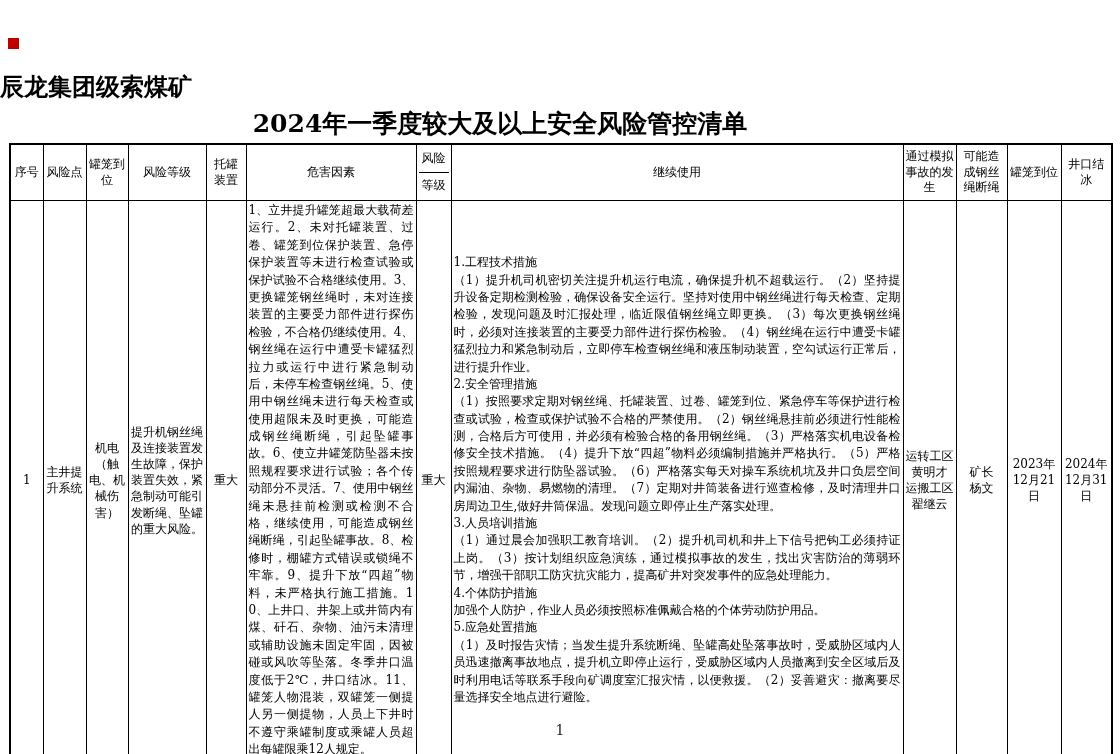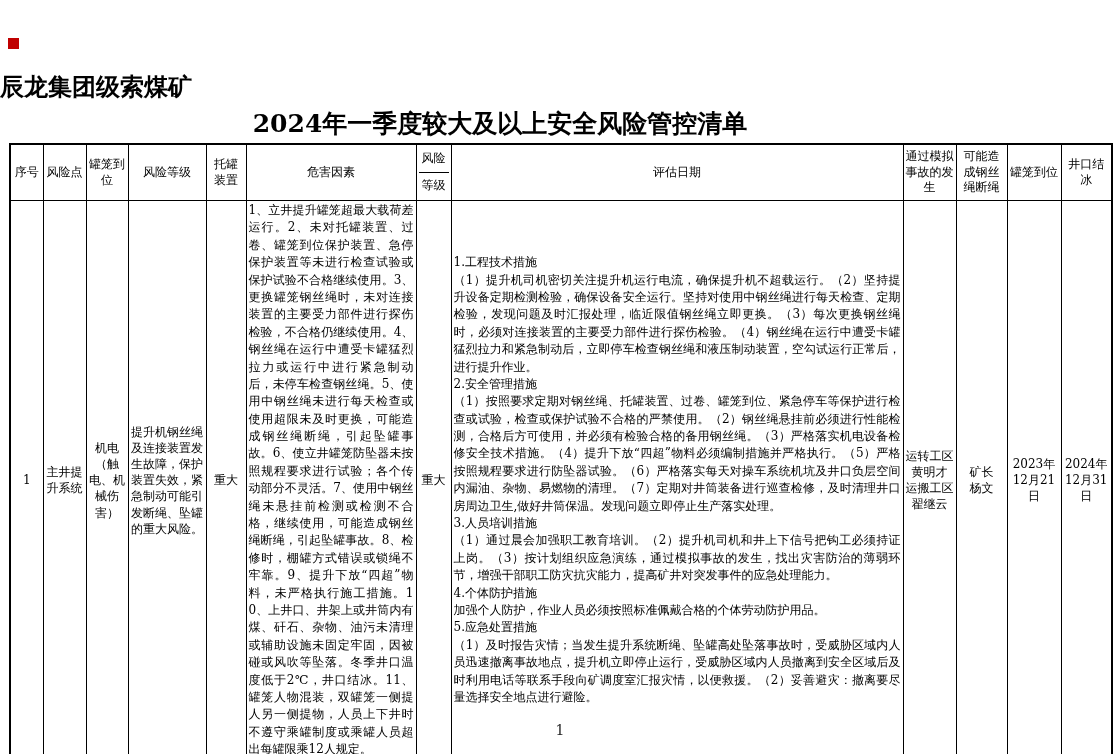--- a/index.html
+++ b/index.html
@@ -90,21 +90,21 @@
         <th class="hcell">序号</th>
         <th class="hcell">风险点</th>
         <th class="hcell">罐笼到位</th>
         <th class="hcell">风险等级</th>
         <th class="hcell">托罐装置</th>
         <th class="hcell">危害因素</th>
         <th class="hcell split-cell">
           <div class="half top">风险</div>
           <div class="half">等级</div>
         </th>
-        <th class="hcell">评估日期</th>
+        <th class="hcell">继续使用</th>
         <th class="hcell">通过模拟事故的发生</th>
         <th class="hcell">可能造成钢丝绳断绳</th>
         <th class="hcell">罐笼到位</th>
         <th class="hcell">井口结冰</th>
       </tr>
     </thead>
     <tbody>
       <tr>
         <td class="ccell">1</td>
         <td class="ccell">主井提升系统</td>

